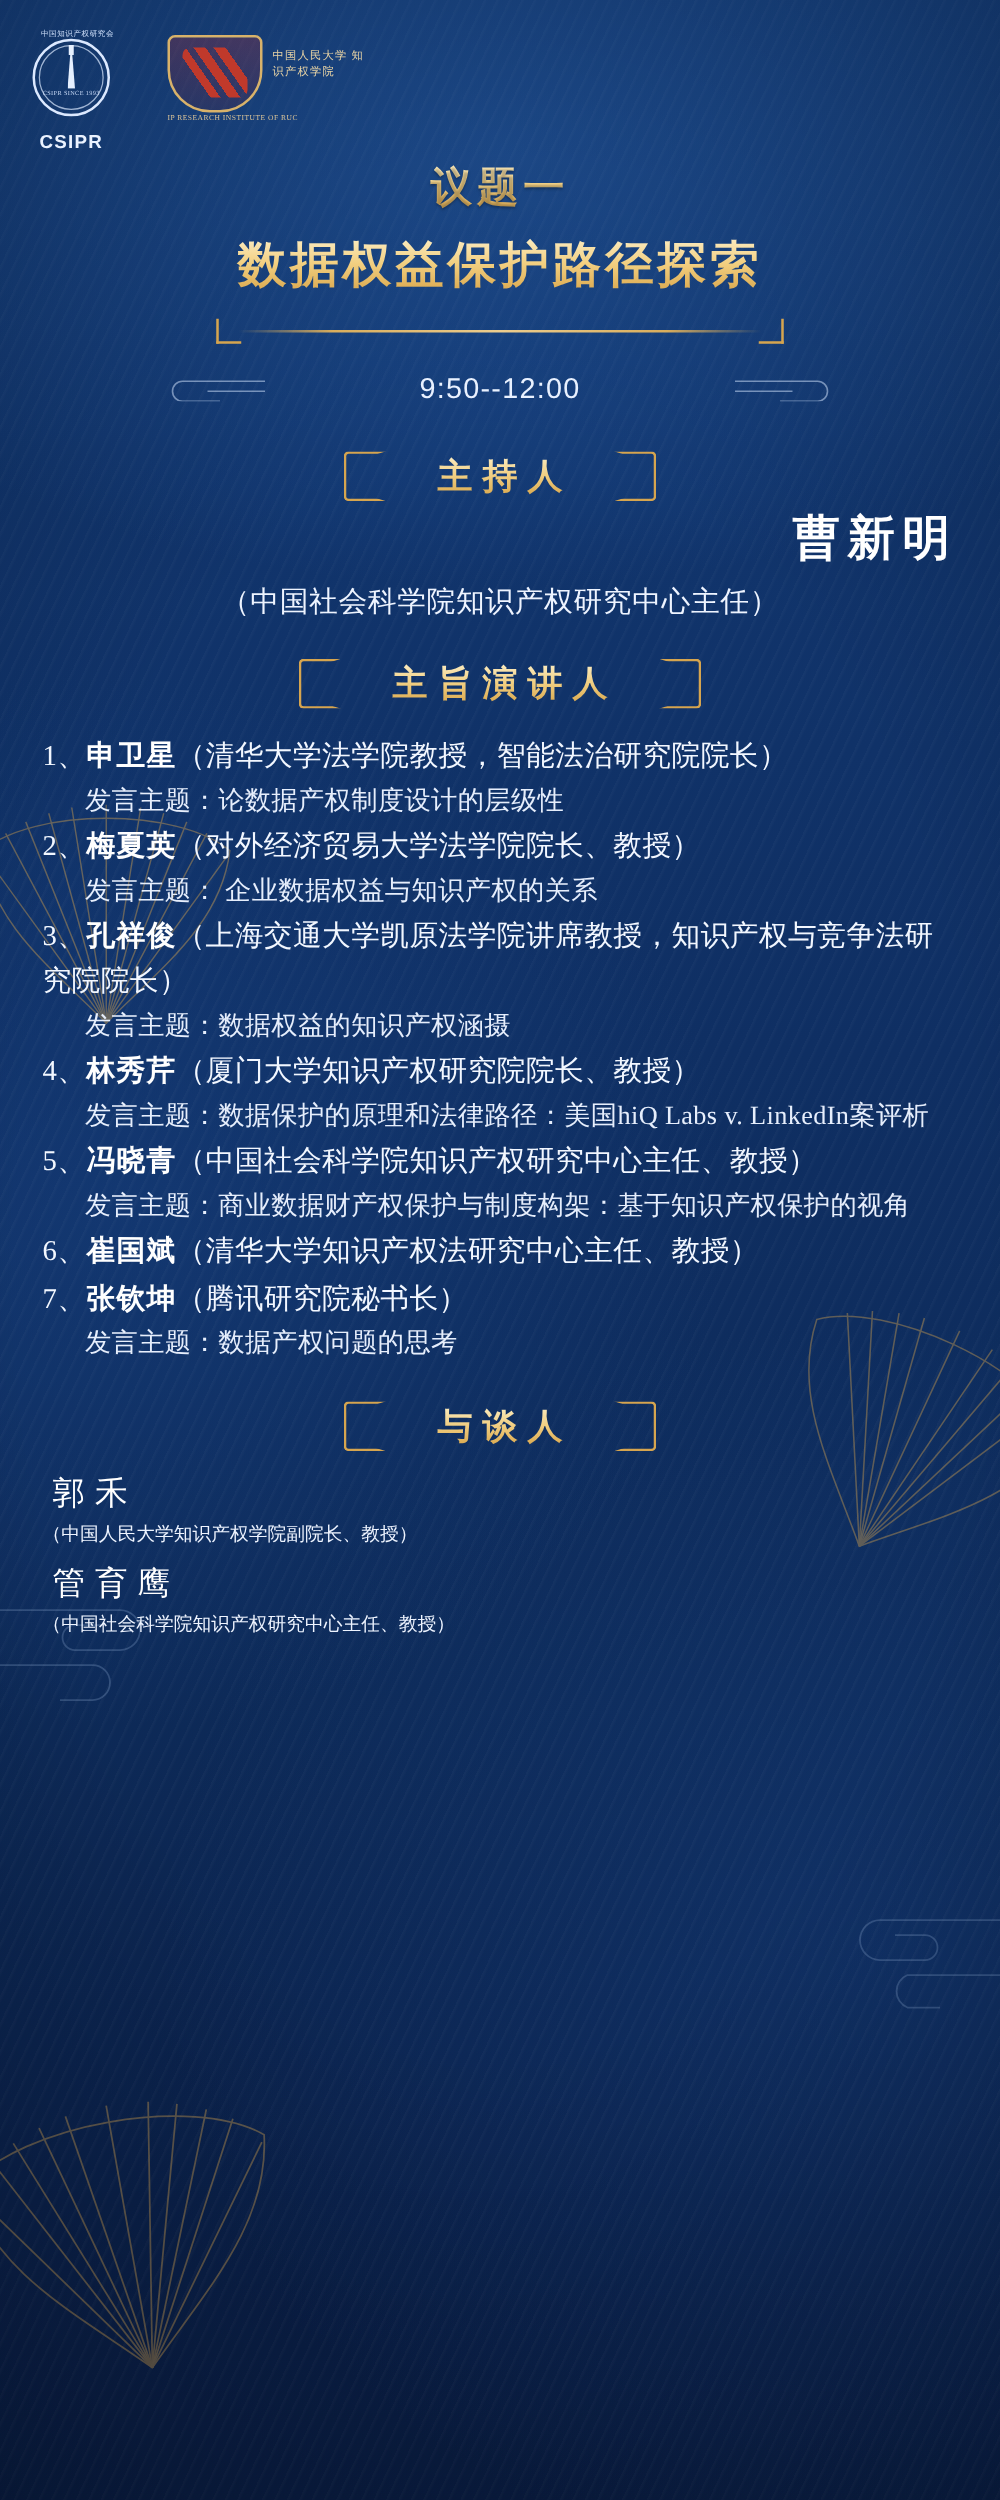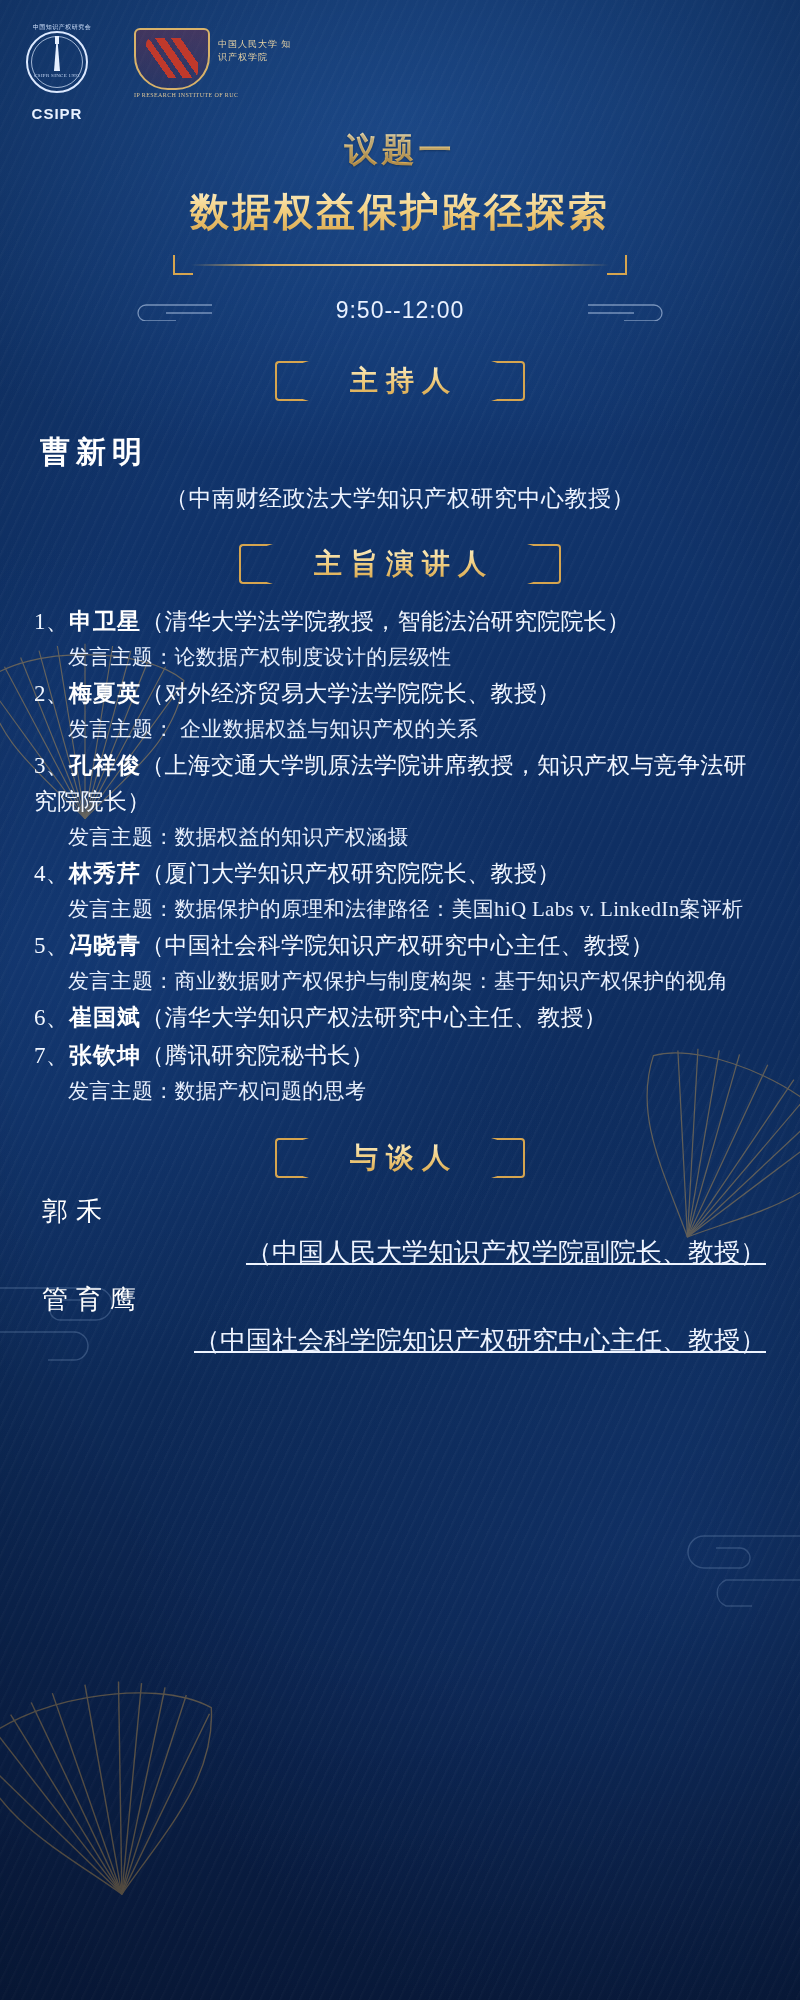--- a/index.html
+++ b/index.html
@@ -271,23 +271,23 @@
     right: 0;
     border-right: 2px solid #d6a54f;
     border-top: 2px solid #d6a54f;
     border-bottom: 2px solid #d6a54f;
     border-radius: 0 4px 4px 0;
     clip-path: polygon(0 0, 100% 0, 100% 100%, 0 100%, 45% 88%, 45% 12%);
   }
   .bracket-head.wide { width: 322px; }
 
   .host-name {
-    margin-top: 27px;
-    text-align: left;
-    font-size: 30px;
+    margin-top: 0;
+    text-align: right;
+    font-size: 38px;
     font-weight: bold;
     color: #ffffff;
     letter-spacing: 6px;
     text-indent: 6px;
   }
   .host-affil {
     margin-top: 10px;
     text-align: center;
     font-size: 23px;
     color: #eef4ff;
@@ -324,24 +324,23 @@
   .disc-name {
     margin-top: 12px;
     text-align: left;
     font-size: 26px;
     color: #ffffff;
     letter-spacing: 8px;
     text-indent: 8px;
   }
   .disc-affil {
     margin-top: 6px;
-    text-align: right;
-    font-size: 26px;
+    text-align: left;
+    font-size: 15px;
     color: #eef4ff;
-    text-decoration: underline;
   }
   .bottom-pad { height: 34px; }
 </style>
 </head>
 <body>
 
 <div class="poster">
   <div class="texture"></div>
 
   <div class="ginkgo" style="left:-30px; top:600px;">
@@ -466,21 +465,21 @@
         </svg>
       </div>
     </div>
 
     <div class="bracket-head">
       <span class="br l"></span>
       <span class="txt">主持人</span>
       <span class="br r"></span>
     </div>
     <div class="host-name">曹新明</div>
-    <div class="host-affil">（中南财经政法大学知识产权研究中心教授）</div>
+    <div class="host-affil">（中国社会科学院知识产权研究中心主任）</div>
 
     <div class="bracket-head wide">
       <span class="br l"></span>
       <span class="txt">主旨演讲人</span>
       <span class="br r"></span>
     </div>
 
     <div class="speakers">
 
       <div class="sp">

